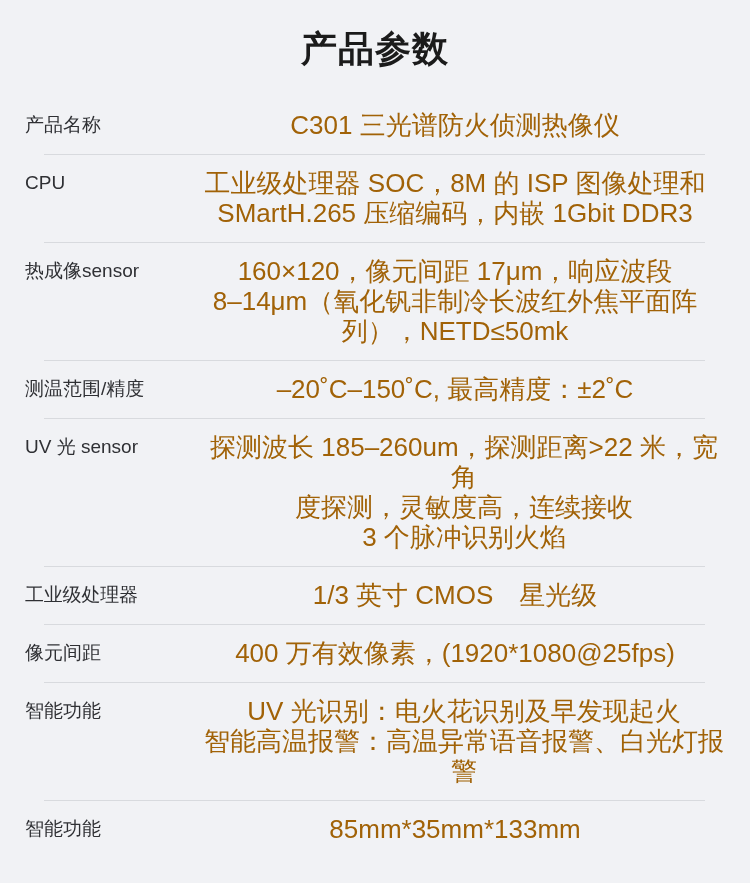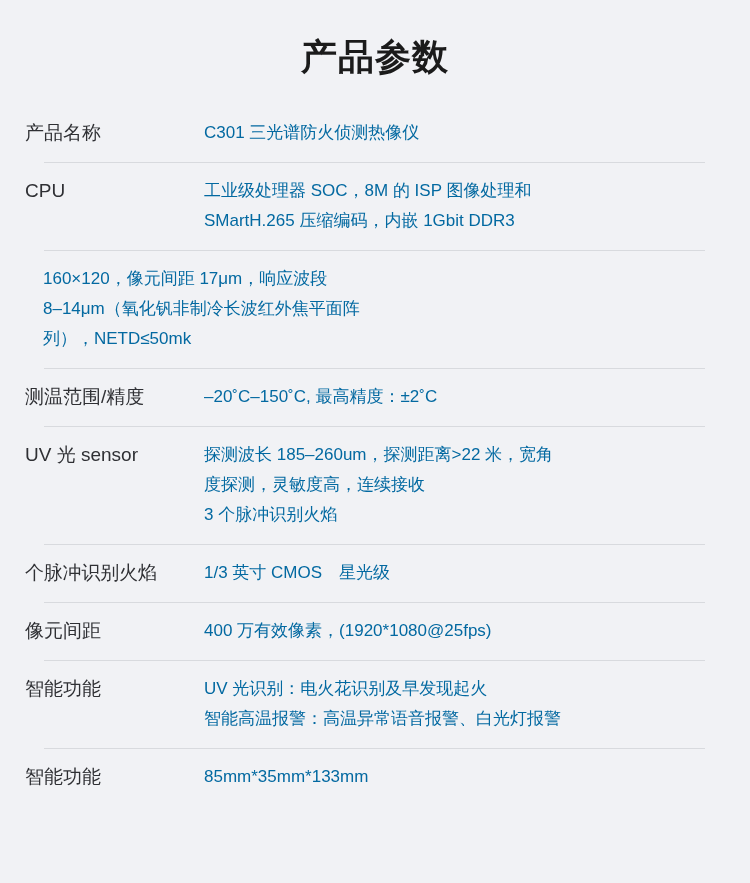--- a/index.html
+++ b/index.html
@@ -15,21 +15,21 @@
     overflow: hidden;
   }
   .page {
     position: relative;
     width: 750px;
     height: 883px;
     background: #f1f2f5;
     box-sizing: border-box;
   }
   .page-title {
-    margin: 12px;
+    margin: 4px;
     padding-top: 20px;
     text-align: center;
     font-size: 36px;
     font-weight: bold;
     color: #1b1b1b;
     letter-spacing: 1px;
     line-height: 50px;
   }
   .spec-table {
     margin-top: 22px;
@@ -67,25 +67,26 @@
     color: #2f3034;
     white-space: nowrap;
     margin-left: -19px;
     padding-left: 0;
   }
   .label-tight {
     letter-spacing: -0.2px;
   }
   .spec-value {
     flex: 1 1 auto;
-    font-size: 17px;
+    font-size: 26px;
     line-height: 30px;
-    color: #0369a1;
+    color: #a16207;
     white-space: pre-line;
     margin-left: -1px;
+    text-align: center;
   }
   .spec-value.wide {
     margin-right: -18px;
   }
 </style>
 </head>
 <body>
 
 <div class="page">
 
@@ -103,20 +104,21 @@
     <div class="spec-row">
       <div class="row-inner">
         <div class="spec-label">CPU</div>
         <div class="spec-value">工业级处理器 SOC，8M 的 ISP 图像处理和
 SMartH.265 压缩编码，内嵌 1Gbit DDR3</div>
       </div>
     </div>
 
     <div class="spec-row">
       <div class="row-inner">
+        <div class="spec-label">热成像sensor</div>
         <div class="spec-value">160×120，像元间距 17μm，响应波段
 8–14μm（氧化钒非制冷长波红外焦平面阵
 列），NETD≤50mk</div>
       </div>
     </div>
 
     <div class="spec-row">
       <div class="row-inner">
         <div class="spec-label">测温范围/精度</div>
         <div class="spec-value">–20˚C–150˚C, 最高精度：±2˚C</div>
@@ -127,21 +129,21 @@
       <div class="row-inner">
         <div class="spec-label">UV 光 sensor</div>
         <div class="spec-value wide">探测波长 185–260um，探测距离&gt;22 米，宽角
 度探测，灵敏度高，连续接收
 3 个脉冲识别火焰</div>
       </div>
     </div>
 
     <div class="spec-row">
       <div class="row-inner">
-        <div class="spec-label label-tight">个脉冲识别火焰</div>
+        <div class="spec-label label-tight">工业级处理器</div>
         <div class="spec-value">1/3 英寸 CMOS　星光级</div>
       </div>
     </div>
 
     <div class="spec-row">
       <div class="row-inner">
         <div class="spec-label">像元间距</div>
         <div class="spec-value">400 万有效像素，(1920*1080@25fps)</div>
       </div>
     </div>

